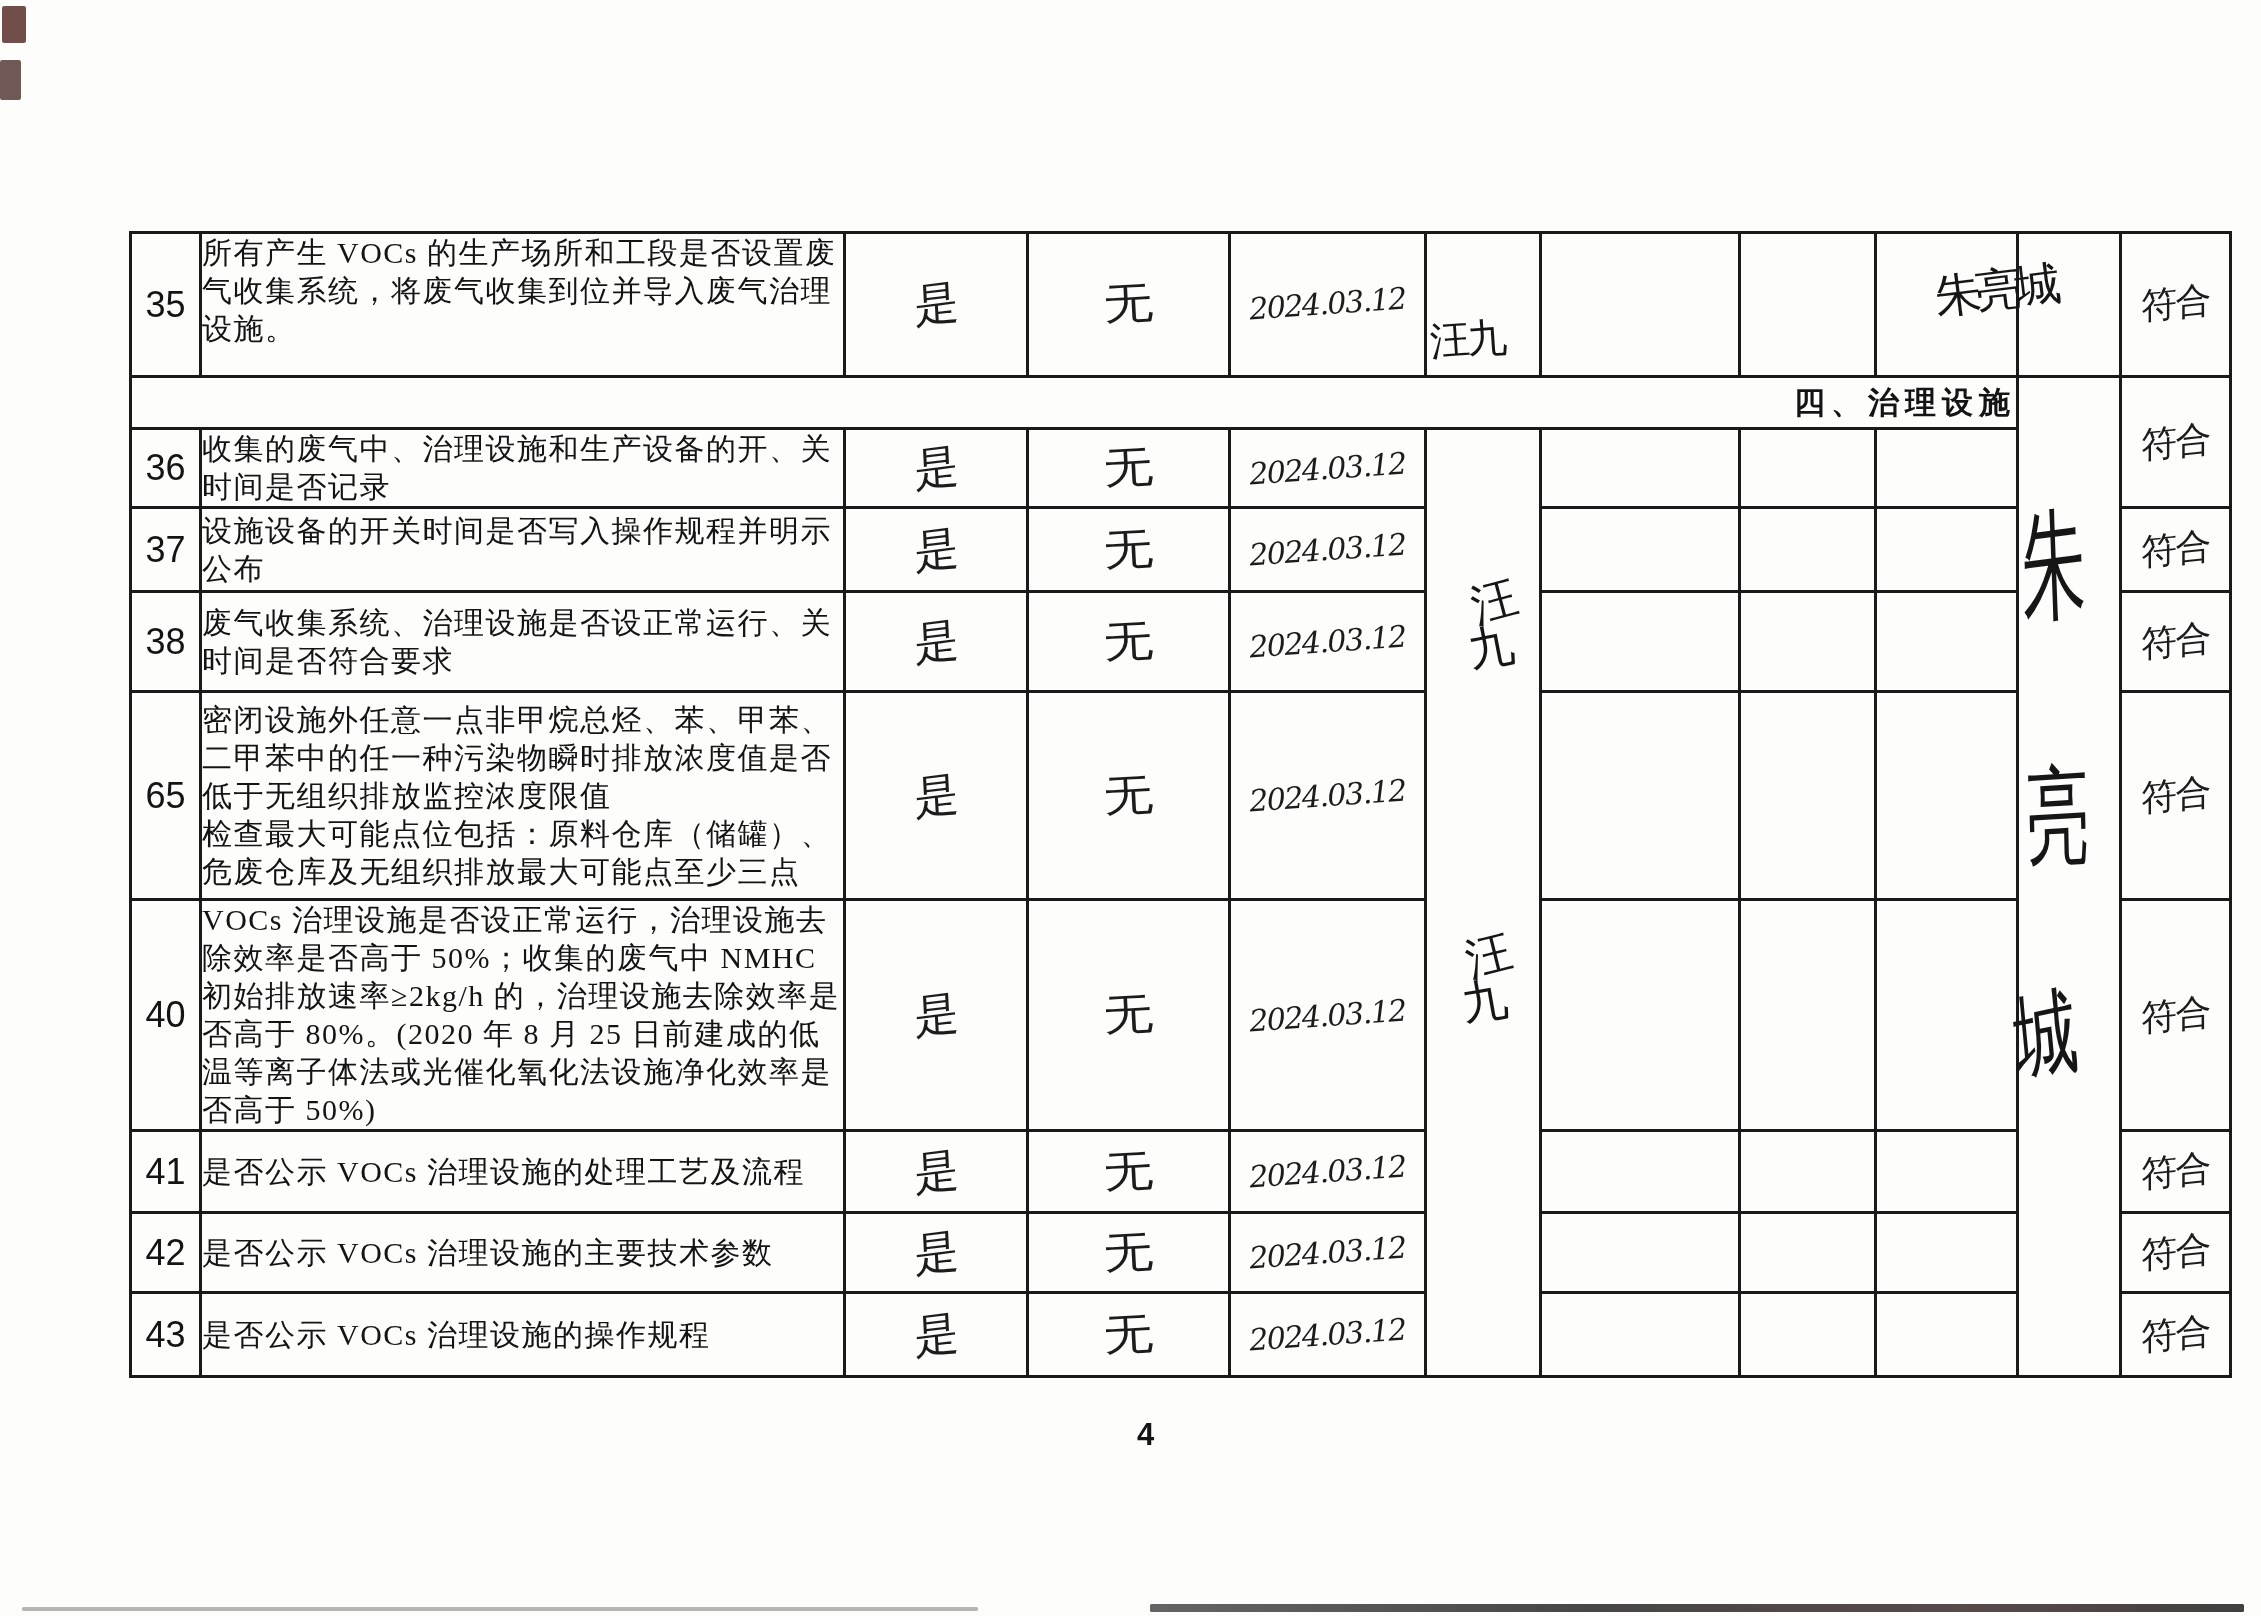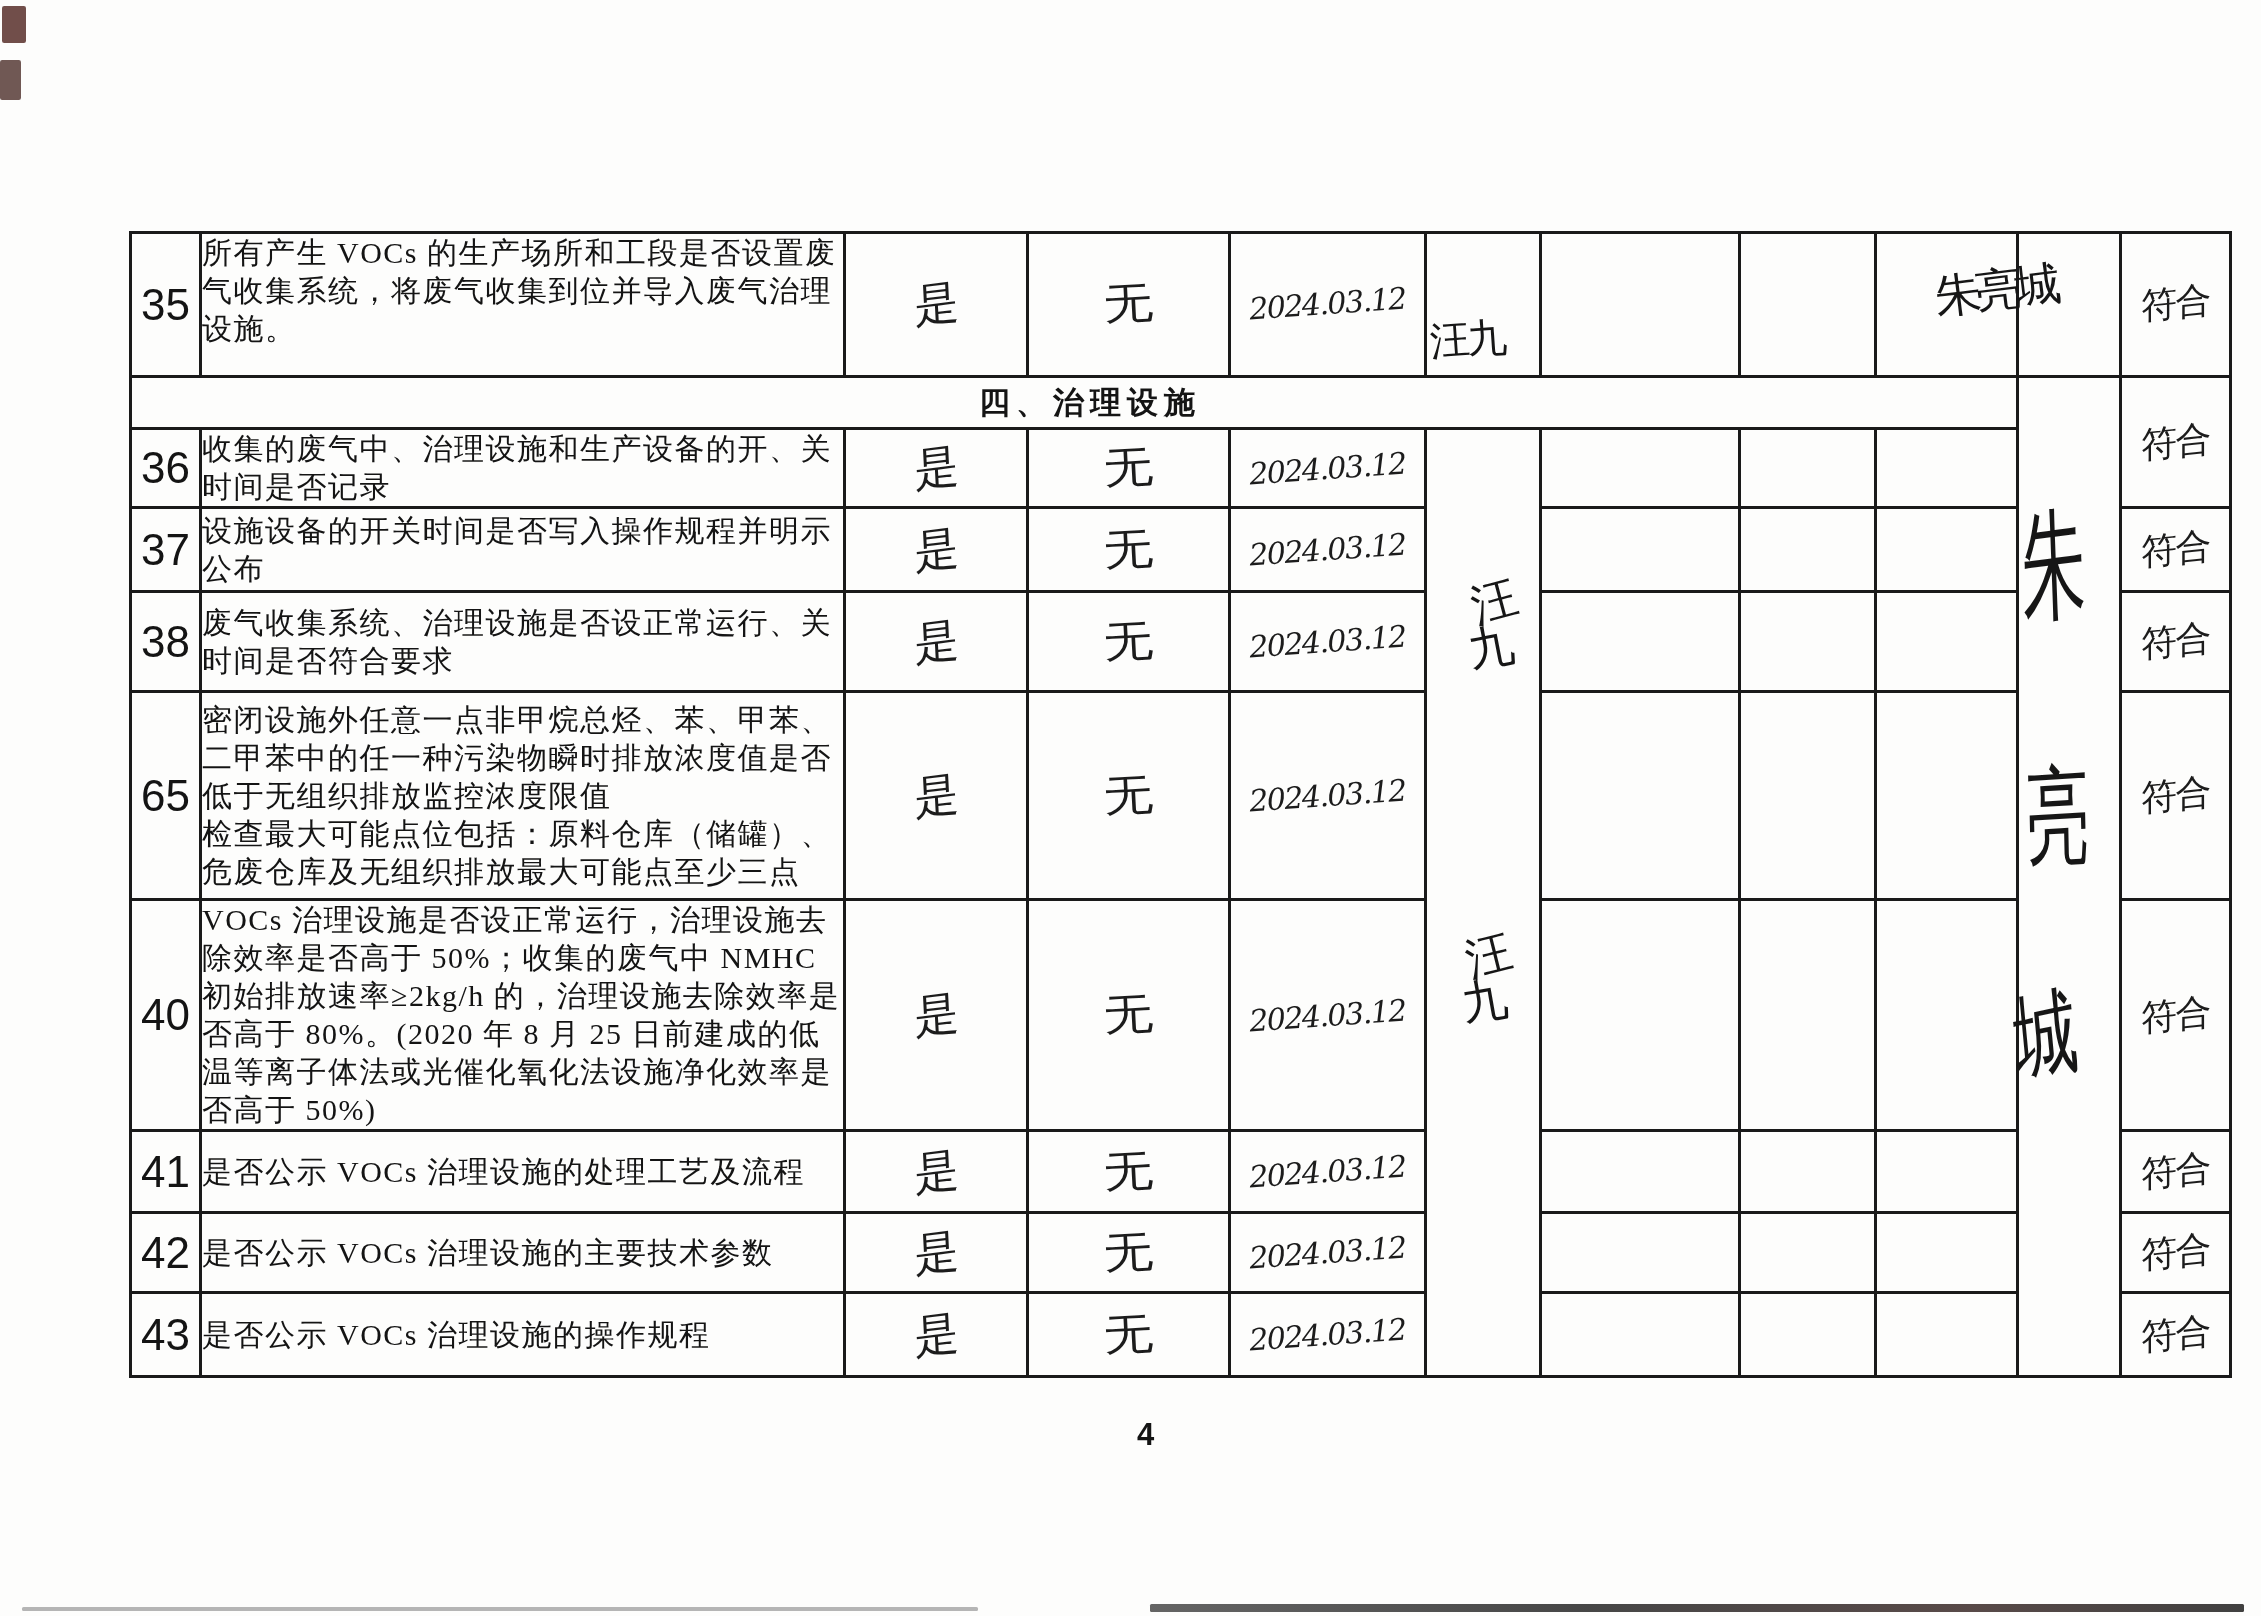--- a/index.html
+++ b/index.html
@@ -17,35 +17,35 @@
     border-collapse:collapse;table-layout:fixed;
     width:2099px;
   }
   table.checklist td{
     border:3px solid #1a1a1a;
     padding:0;
     overflow:visible;
     vertical-align:middle;
   }
   td.c-no{
-    text-align:center;font-size:44px;
+    text-align:center;font-size:36px;
     font-family:"Liberation Sans", sans-serif;
   }
   td.c-item{
     font-size:30px;line-height:38px;
     letter-spacing:1.5px;
     padding:4.5px 7.5px 4.5px 18px;
     white-space:pre-line;
     text-align:left;
   }
   td.c-center{text-align:center;}
   td.vb{vertical-align:bottom;}
   td.vb .hw{margin-bottom:1.5px;}
   tr.rhdr td.hdr{
-    text-align:center;font-size:31px;font-weight:600;
+    text-align:right;font-size:31px;font-weight:600;
     letter-spacing:6px;
     padding-left:32px;
   }
   
   .hw{
     display:inline-block;
     color:#1c1c1c;
     font-family:"DejaVu Serif", serif;
   }
   .hw-yes{font-size:45px;transform:rotate(-7deg) skewX(-4deg);}

